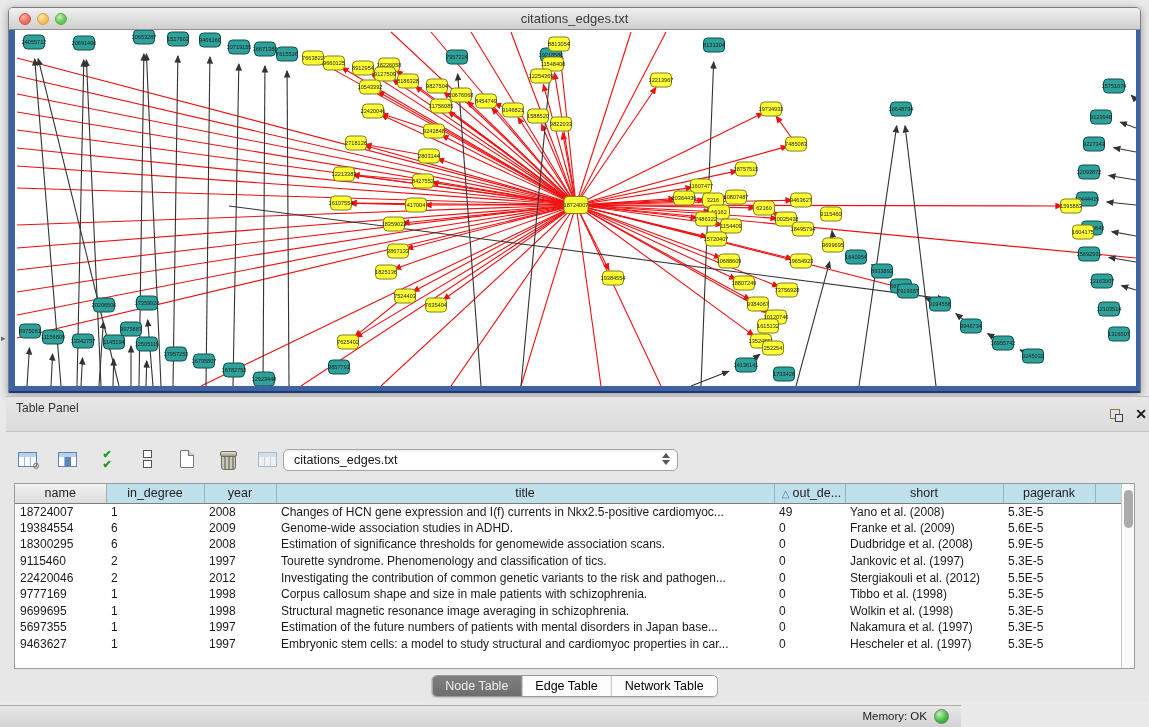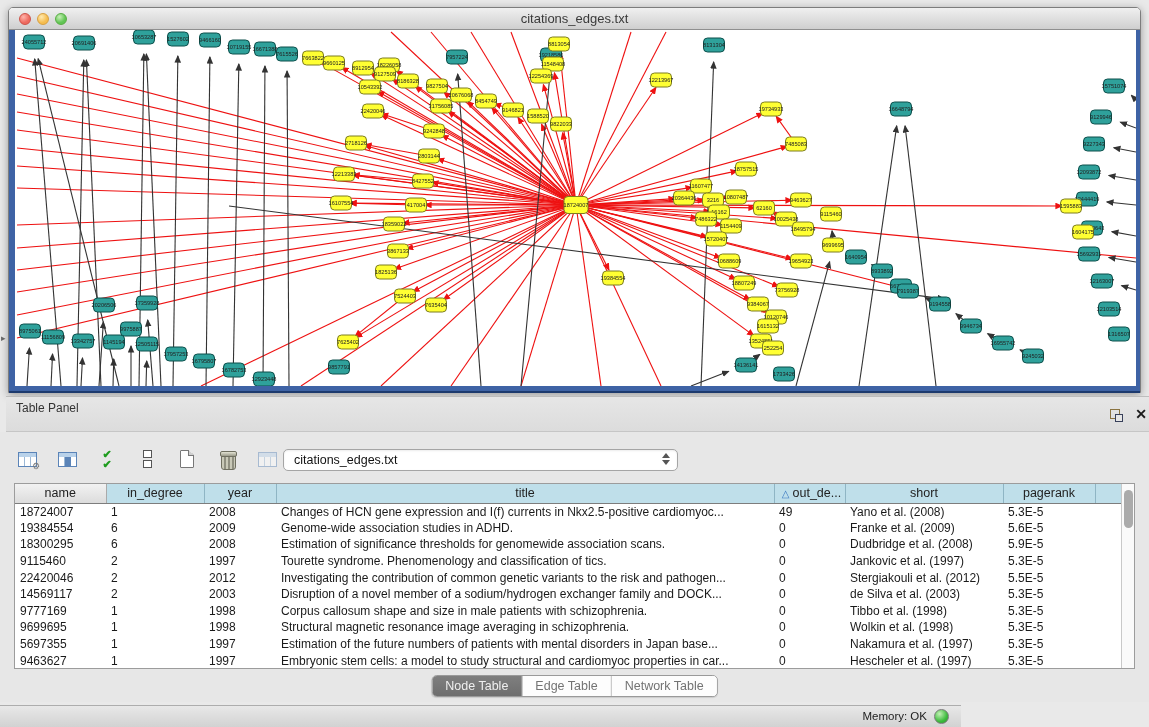--- a/index.html
+++ b/index.html
@@ -81,21 +81,21 @@
   th.sorted { text-align:center; padding-left:4px; }
   th .sort-tri { color:#3b79c2; font-size:10px; margin-right:3px; }
   td { height:16.6px; font-size:12px; color:#1a1a1a; padding:0 0 0 5px;
     overflow:hidden; white-space:nowrap; }
   #tbl-scroll { position:absolute; right:0; top:0; width:13px; height:184px; background:#fafafa; border-left:1px solid #c9c9c9; }
   #tbl-thumb { position:absolute; left:2px; top:6px; width:9px; height:38px; background:#ababab; border-radius:5px; cursor:pointer; }
 
   
   #tp-tabs { position:absolute; left:50%; transform:translateX(-50%); top:243px; display:flex;
     border:1px solid #9a9a9a; border-radius:5px; overflow:hidden; background:#fff; box-shadow:0 1px 1px rgba(0,0,0,.12); }
-  .tab { padding:0 13px; height:20px; line-height:20px; font-size:12.5px; color:#737373;
+  .tab { padding:0 13px; height:20px; line-height:20px; font-size:12.5px; color:#000000;
     border-right:1px solid #b5b5b5; cursor:pointer; background:#fdfdfd; }
   .tab:last-child { border-right:none; }
   .tab.selected { background:linear-gradient(#7f7f7f,#6e6e6e); color:#efefef; }
 
   
   #status-bar { position:absolute; left:0; top:705px; width:961px; height:22px;
     background:linear-gradient(#e8e8e8,#d2d2d2); border-top:1px solid #adadad; }
   #mem-label { position:absolute; right:34px; top:4px; font-size:11.5px; color:#222; }
   #mem-btn { position:absolute; right:12px; top:3px; width:15px; height:15px; border-radius:50%;
     background:radial-gradient(circle at 35% 30%,#c2f1b4,#3dbb3d 60%,#2a9a2a); border:1px solid #7a7a7a; cursor:pointer; }
@@ -797,30 +797,20 @@
             <td data-name="table-cell">22420046</td>
             <td data-name="table-cell">2</td>
             <td data-name="table-cell">2012</td>
             <td data-name="table-cell">Investigating the contribution of common genetic variants to the risk and pathogen...</td>
             <td data-name="table-cell">0</td>
             <td data-name="table-cell">Stergiakouli et al. (2012)</td>
             <td data-name="table-cell">5.5E-5</td>
             <td data-name="table-cell"></td>
           </tr>
           <tr data-name="table-row">
-            <td data-name="table-cell">14569117</td>
-            <td data-name="table-cell">2</td>
-            <td data-name="table-cell">2003</td>
-            <td data-name="table-cell">Disruption of a novel member of a sodium/hydrogen exchanger family and DOCK...</td>
-            <td data-name="table-cell">0</td>
-            <td data-name="table-cell">de Silva et al. (2003)</td>
-            <td data-name="table-cell">5.3E-5</td>
-            <td data-name="table-cell"></td>
-          </tr>
-          <tr data-name="table-row">
             <td data-name="table-cell">9777169</td>
             <td data-name="table-cell">1</td>
             <td data-name="table-cell">1998</td>
             <td data-name="table-cell">Corpus callosum shape and size in male patients with schizophrenia.</td>
             <td data-name="table-cell">0</td>
             <td data-name="table-cell">Tibbo et al. (1998)</td>
             <td data-name="table-cell">5.3E-5</td>
             <td data-name="table-cell"></td>
           </tr>
           <tr data-name="table-row">

